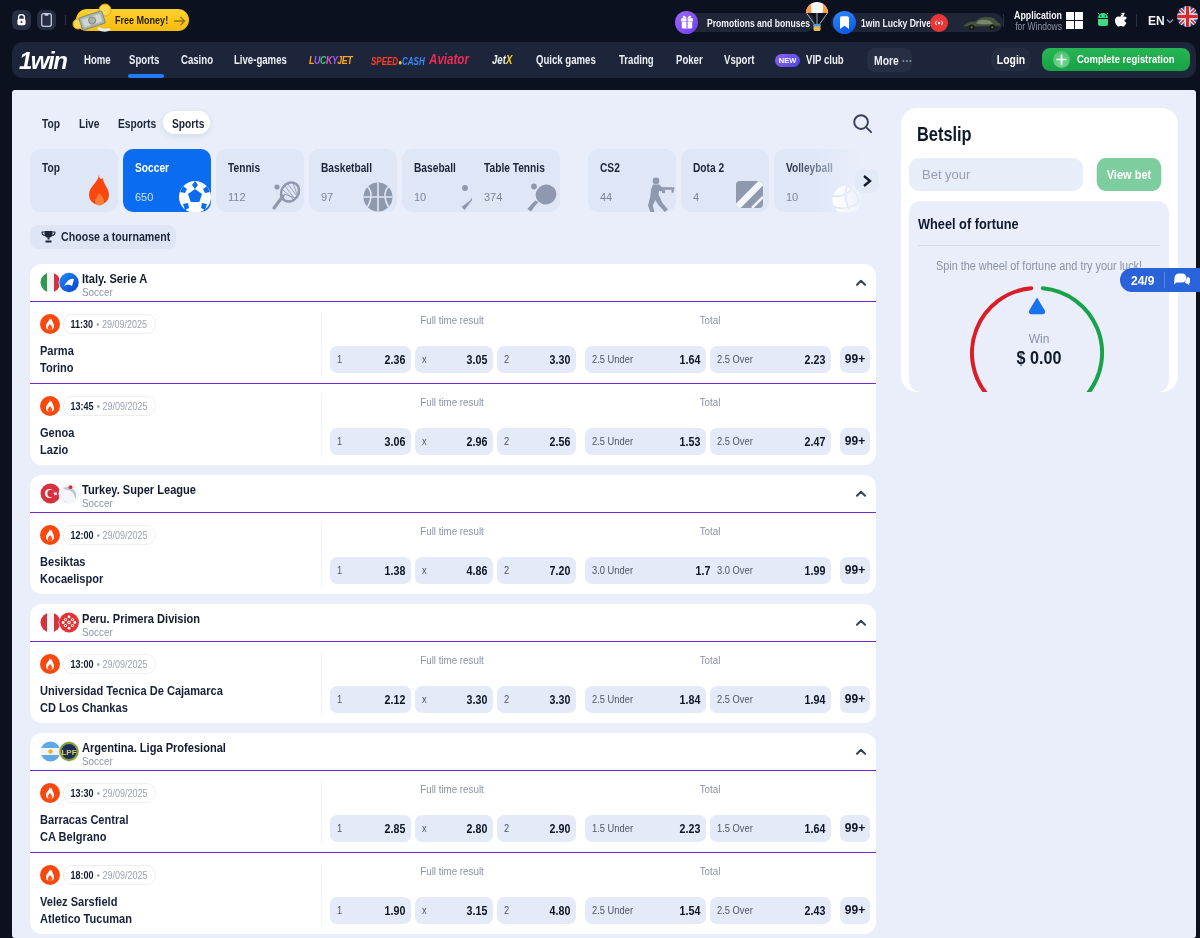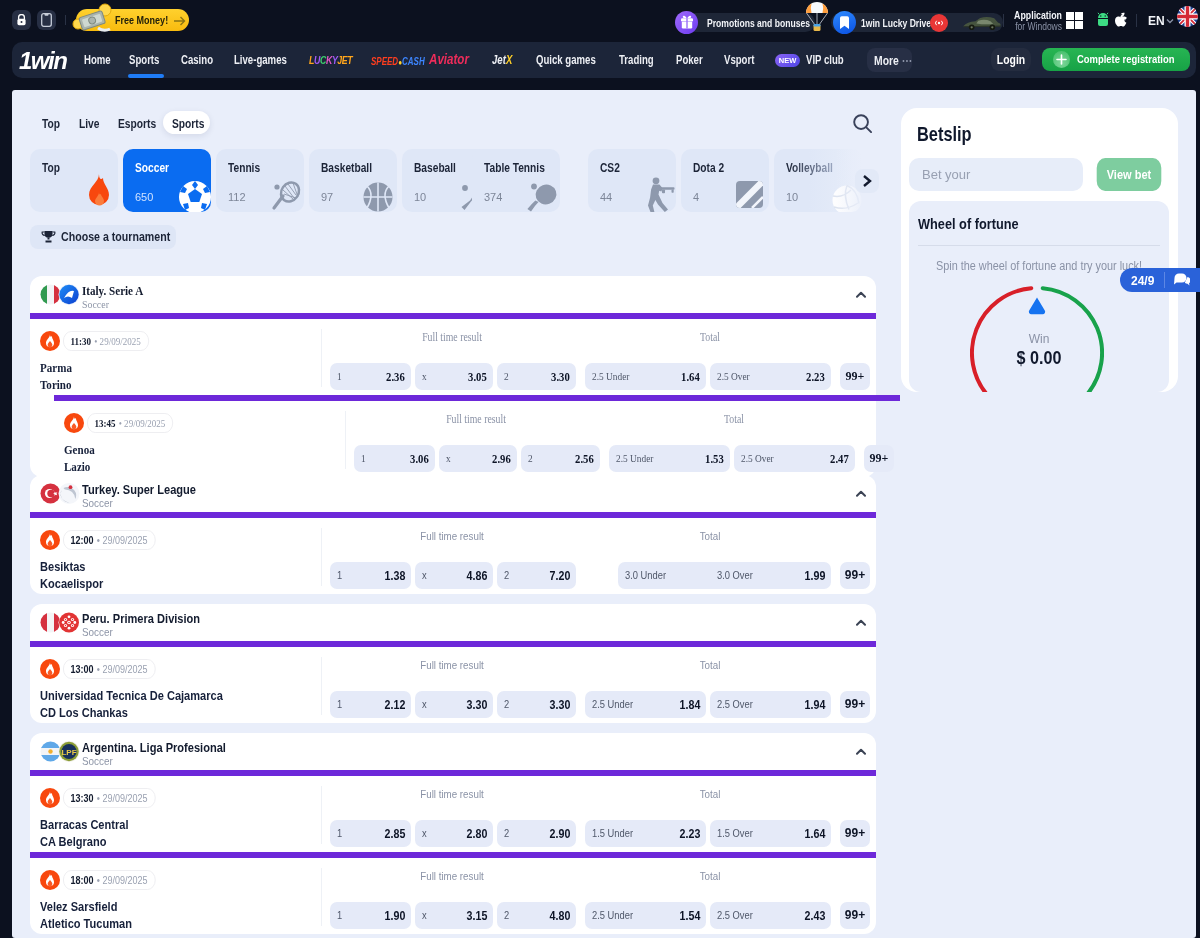--- a/index.html
+++ b/index.html
@@ -19,21 +19,21 @@
 .scard .t { position:absolute; left:12px; top:12px; font-size:12px; white-space:nowrap; font-weight:bold; color:#1c2437; transform:scaleX(.85); transform-origin:0 0; }
 .scard .c { position:absolute; left:12px; bottom:9px; font-size:11px; color:#7d8698; }
 .scard svg.ic { position:absolute; right:2px; bottom:2px; }
 
 .lcard { position:absolute; left:30px; width:846px; background:#fff; border-radius:12px; }
 .lhead { position:absolute; left:0; top:0; width:100%; height:37px; }
 .lhead .flags { position:absolute; left:10px; top:8px; }
 .lhead .tt { position:absolute; left:52px; top:7px; font-size:13.5px; font-weight:bold; color:#131b2e; white-space:nowrap; transform:scaleX(.82); transform-origin:0 0; }
 .lhead .st { position:absolute; left:52px; top:22px; font-size:11px; color:#8d95a7; transform:scaleX(.9); transform-origin:0 0; }
 .lhead .chev { position:absolute; right:10px; top:15px; }
-.mrow { position:absolute; left:0; width:100%; height:82px; border-top:6px solid #6d28d9; }
+.mrow { position:absolute; left:0; width:100%; height:82px; border-top:1px solid #6d28d9; }
 .vsep { position:absolute; left:291px; top:10px; bottom:8px; width:1px; background:#eef1f6; }
 .tpil { position:absolute; left:33px; top:12px; height:20px; border:1px solid #ececf0; border-radius:11px; background:#fff; display:flex; align-items:center; padding:0 9px 0 8px; transform:scaleX(.82); transform-origin:0 50%; }
 .tpil .tm { font-size:11px; font-weight:bold; color:#131b2e; }
 .tpil .dt { font-size:11px; color:#9aa1b1; margin-left:4px; }
 .flame { position:absolute; left:10px; top:12px; width:20px; height:20px; }
 .team { position:absolute; left:10px; font-size:13px; font-weight:bold; color:#16203a; white-space:nowrap; transform:scaleX(.85); transform-origin:0 0; }
 .chd { position:absolute; top:12px; font-size:11.5px; color:#8a92a6; white-space:nowrap; transform:translateX(-50%) scaleX(.85); }
 .ob { position:absolute; top:44px; height:27px; background:#e5eaf8; border-radius:7px; }
 .ob .l { position:absolute; left:7px; top:7px; font-size:11px; color:#4f5769; white-space:nowrap; transform:scaleX(.85); transform-origin:0 0; }
 .ob .v { position:absolute; right:6px; top:6px; font-size:13px; font-weight:bold; color:#0d1426; transform:scaleX(.82); transform-origin:100% 0; }
@@ -294,21 +294,21 @@
 
 <div class="abs" style="left:30px;top:225px;width:146px;height:24px;border-radius:8px;background:#dee6f6;"></div>
 <svg class="abs" style="left:41px;top:230px;" width="15" height="14" viewBox="0 0 15 14">
     <path d="M3.5 1h8v2.8a4 4 0 0 1-8 0z" fill="#1c2437"></path>
     <path d="M3.5 2H1.2a2.6 2.6 0 0 0 2.6 3.4M11.5 2h2.3a2.6 2.6 0 0 1-2.6 3.4" fill="none" stroke="#1c2437" stroke-width="1.2"></path>
     <path d="M6.5 7.5h2v2h-2z" fill="#1c2437"></path>
     <path d="M4.5 10.5h6v2h-6z" fill="#1c2437"></path>
   </svg>
 <div class="abs" style="left:61px;top:230px;font-size:12.5px;font-weight:bold;color:#1c2437;white-space:nowrap;transform:scaleX(.85);transform-origin:0 0;">Choose a tournament</div>
 
-<div class="lcard" style="top:276px;height:201px;font-family:Liberation Serif, serif;">
+<div class="lcard" style="top:264px;height:201px;">
 <div class="lhead">
       <div class="flags"><svg width="42" height="21" viewBox="0 0 42 21">
           <defs>
             <clipPath id="cf1">
               <circle cx="10.5" cy="10.5" r="10"></circle>
             </clipPath>
           </defs>
           <g clip-path="url(#cf1)">
             <rect width="7" height="21" fill="#319a50"></rect>
             <rect x="7" width="7" height="21" fill="#f3f4f6"></rect>
@@ -362,21 +362,21 @@
 <div class="ob" style="left:555px;width:121px;">
         <span class="l">2.5 Under</span>
         <span class="v">1.64</span>
       </div>
 <div class="ob" style="left:680px;width:121px;">
         <span class="l">2.5 Over</span>
         <span class="v">2.23</span>
       </div>
 <div class="ob99">99+</div>
 </div>
-<div class="mrow" style="top:119px;margin-left:24px;">
+<div class="mrow" style="top:119px;">
 <div class="vsep"></div>
 <div class="flame"><svg width="20" height="20" viewBox="0 0 20 20">
           <circle cx="10" cy="10" r="10" fill="#f8480e"></circle>
           <g transform="translate(10 10) scale(1.18) translate(-10 -10)">
             <path d="M10 4.2 C10 7.4 6.6 8.8 6.6 11.8 a3.4 3.4 0 0 0 6.8 0 C13.4 9.4 11.6 8.2 11.6 5.8 10.8 6.8 10 6.4 10 4.2z" fill="#fff"></path>
             <path d="M10 15.4 a2 2 0 0 1-2-2 c0-1.2 1-2 2-3.4 1 1.4 2 2.2 2 3.4 a2 2 0 0 1-2 2z" fill="#f8480e" opacity="0.9"></path>
           </g>
         </svg></div>
 <div class="tpil">
         <span class="tm">13:45</span>
@@ -449,21 +449,21 @@
         <span class="v">1.38</span>
       </div>
 <div class="ob" style="left:385px;width:78px;">
         <span class="l">x</span>
         <span class="v">4.86</span>
       </div>
 <div class="ob" style="left:467px;width:79px;">
         <span class="l">2</span>
         <span class="v">7.20</span>
       </div>
-<div class="ob" style="left:588px;width:137px;">
+<div class="ob" style="left:555px;width:137px;">
         <span class="l">3.0 Under</span>
         <span class="v">1.76</span>
       </div>
 <div class="ob" style="left:680px;width:121px;">
         <span class="l">3.0 Over</span>
         <span class="v">1.99</span>
       </div>
 <div class="ob99">99+</div>
 </div>
 </div>

